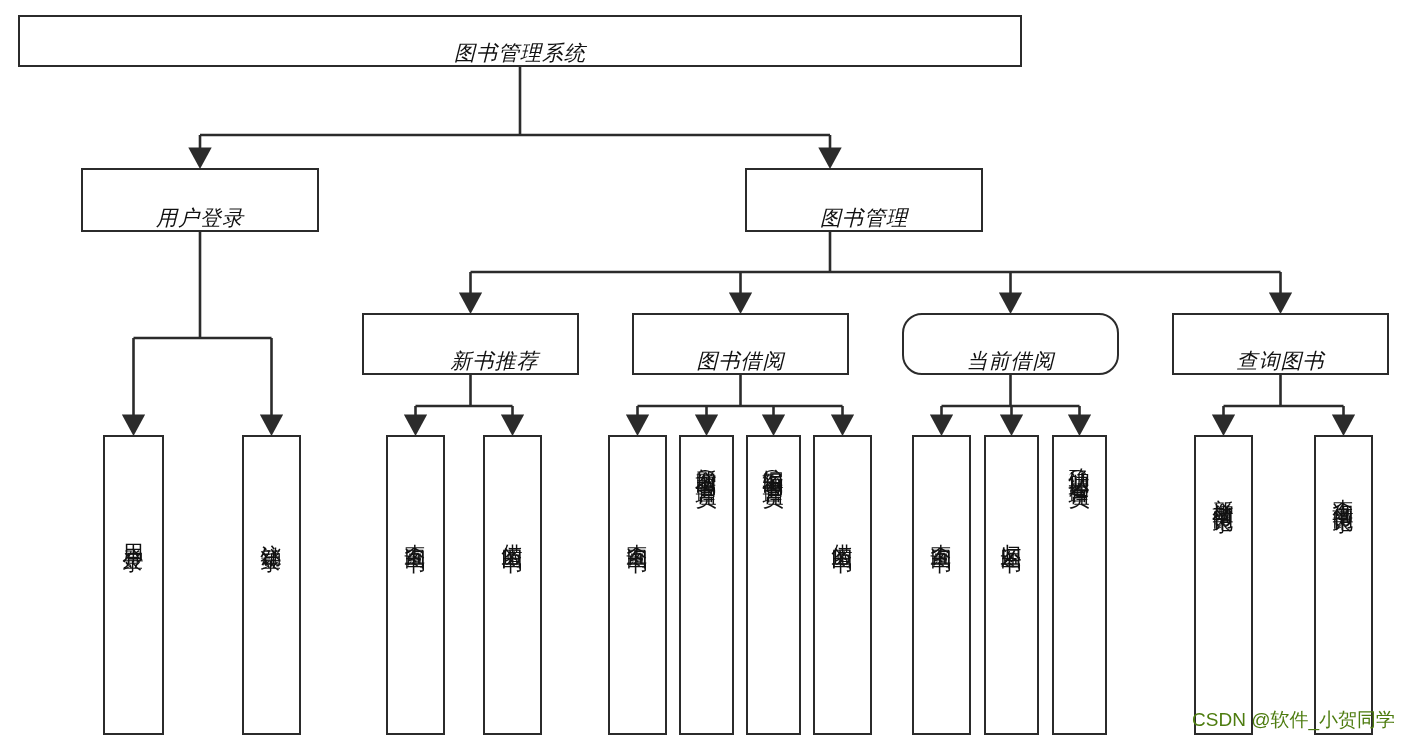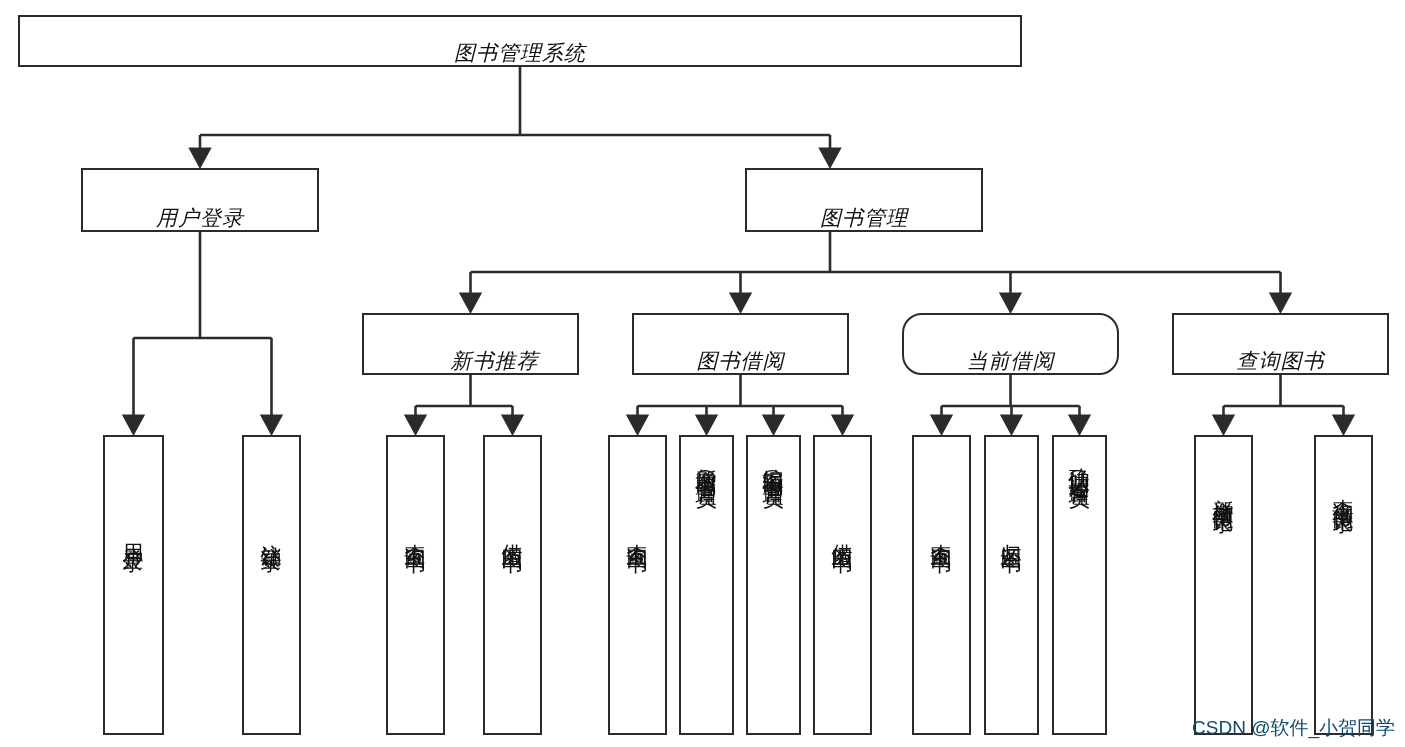--- a/index.html
+++ b/index.html
@@ -44,22 +44,22 @@
     font-size:21px;
     letter-spacing:3px;
     line-height:1;
     white-space:nowrap;
     user-select:none;
   }
   svg.connectors{position:absolute;left:0;top:0;width:1405px;height:747px;pointer-events:none;}
   .watermark{
     position:absolute;
     right:10px;
-    bottom:6px;
-    color:#0c4a6e;
+    bottom:14px;
+    color:#4d7c0f;
     font-size:19px;
     white-space:nowrap;
     user-select:none;
   }
 </style>
 </head>
 <body>
 
 <div id="chart-root">
   <svg class="connectors" viewBox="0 0 1405 747" xmlns="http://www.w3.org/2000/svg">

